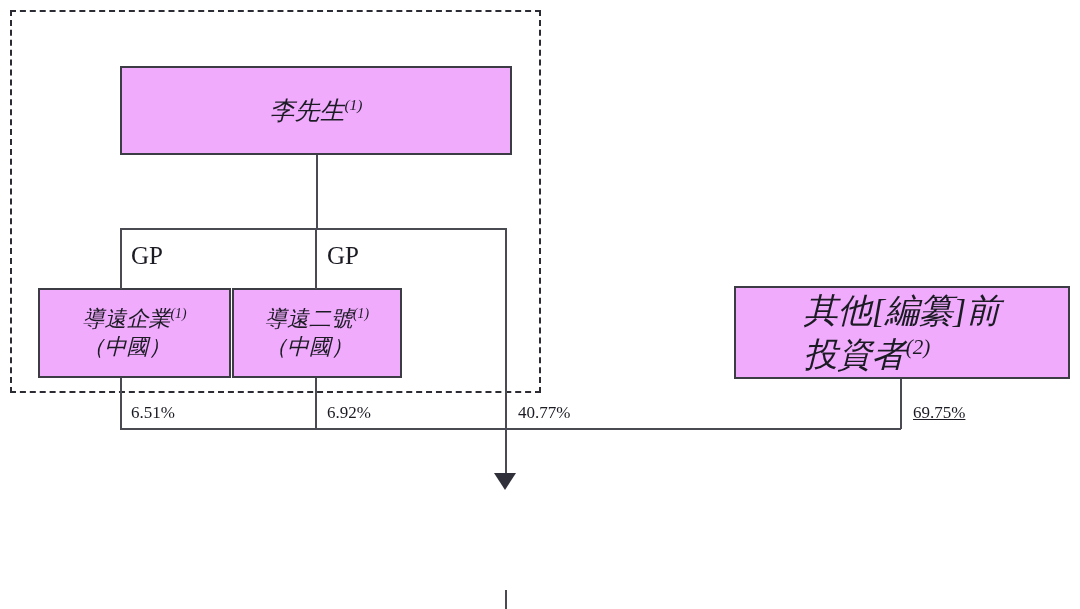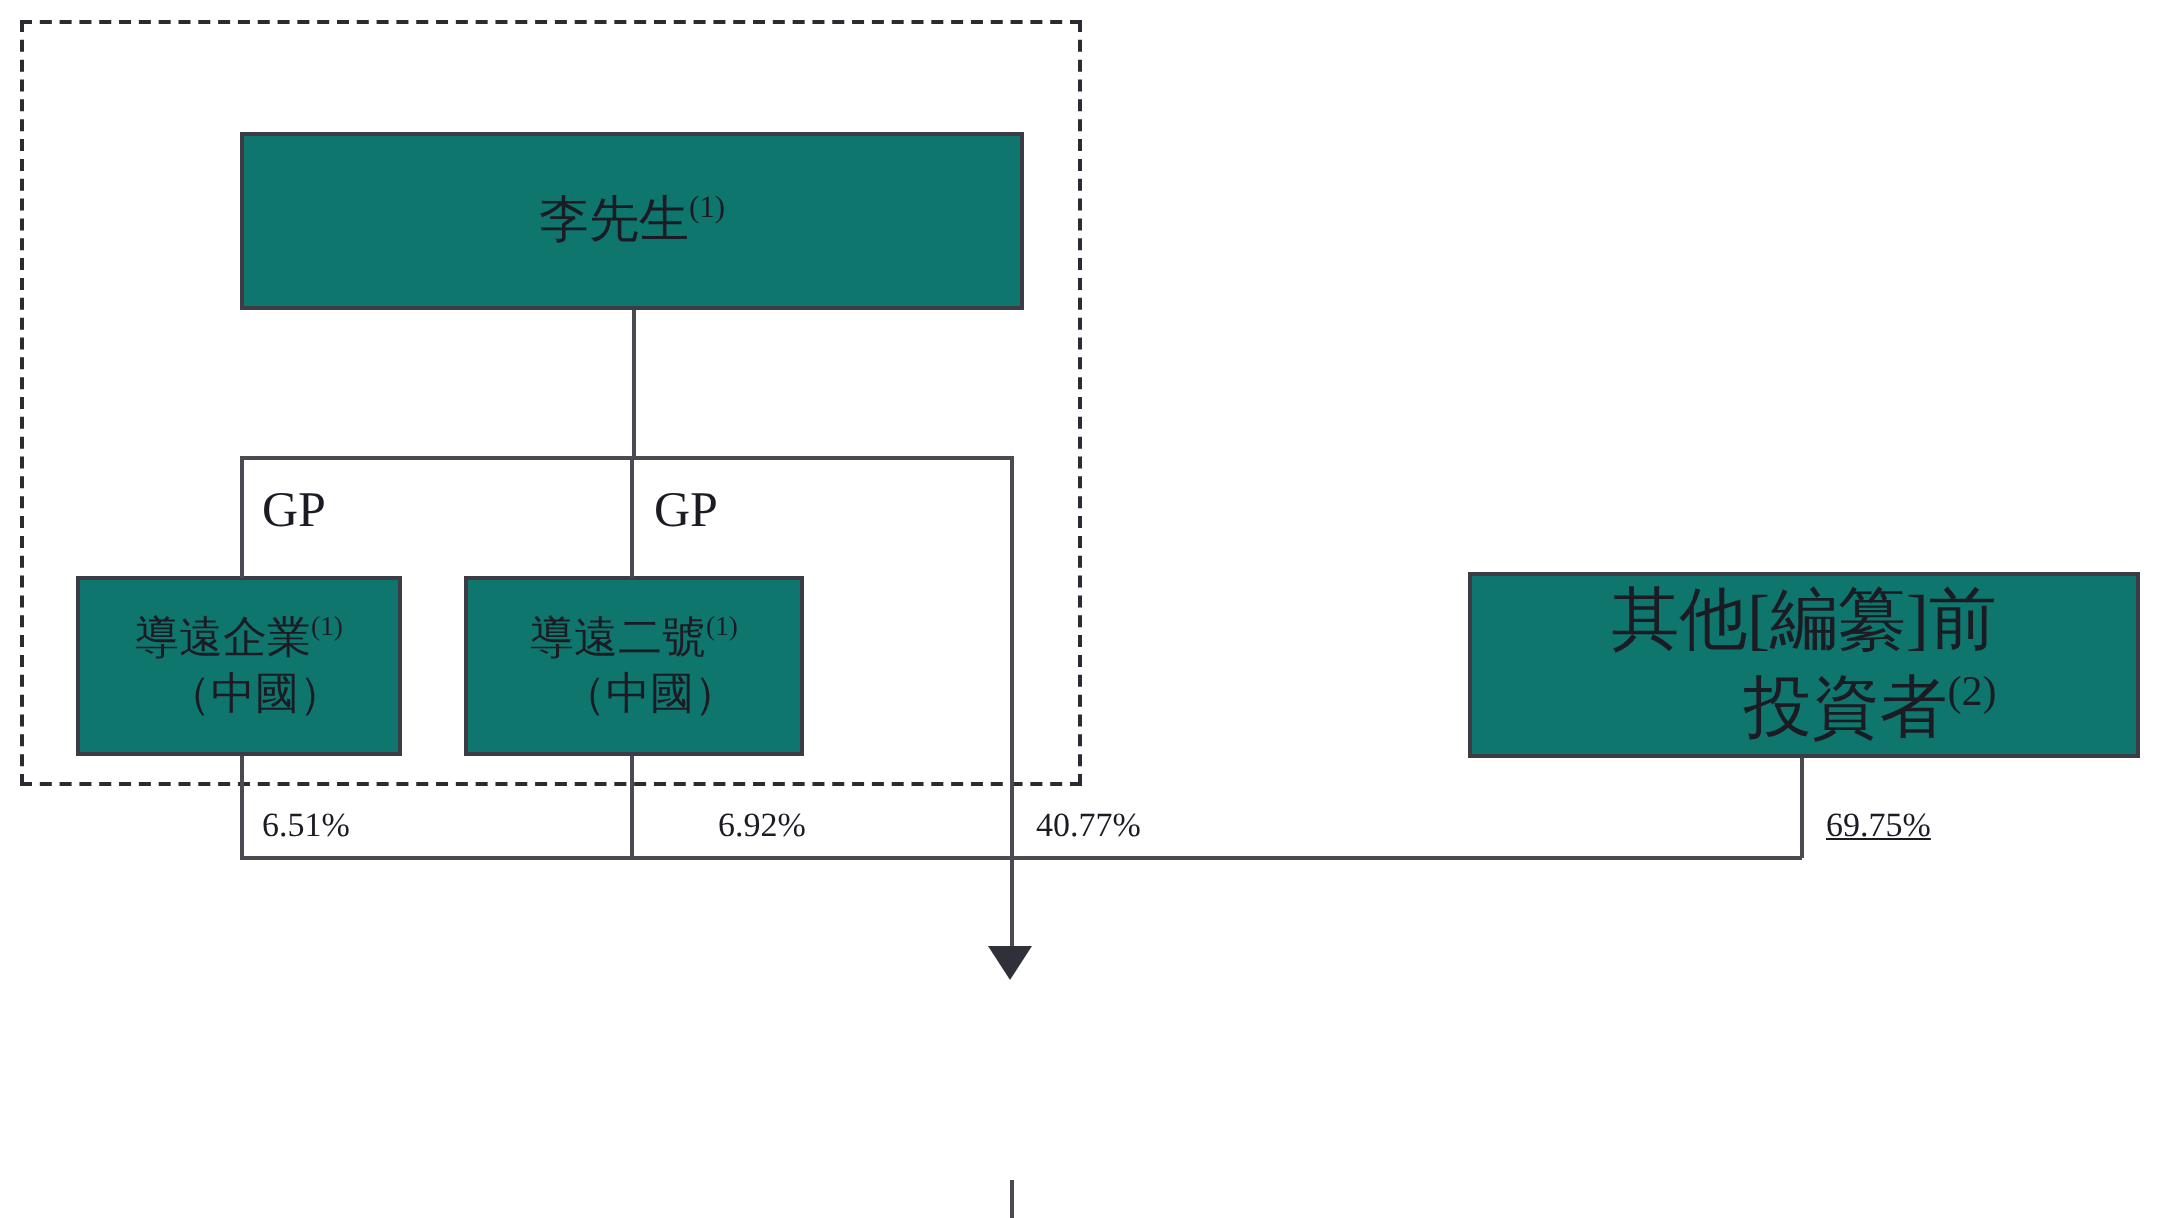--- a/index.html
+++ b/index.html
@@ -17,27 +17,28 @@
     height: 609px;
     background: #ffffff;
     overflow: hidden;
   }
 
   
   .node {
     position: absolute;
     box-sizing: border-box;
     border: 2px solid #3c3c44;
-    background: #0f766e;
+    background: #f0abfc;
     display: flex;
     align-items: center;
     justify-content: center;
-    text-align: right;
+    text-align: left;
     line-height: 1.28;
     color: #1b1b24;
+    font-style: italic;
   }
   .node .label {
     display: block;
     white-space: pre-line;
   }
   sup {
     font-size: 0.62em;
     vertical-align: super;
     line-height: 0;
   }
@@ -73,21 +74,21 @@
     height: 0;
     border-left: 11px solid transparent;
     border-right: 11px solid transparent;
     border-top: 17px solid #30303a;
   }
 
   
   #dashed-group       { left: 10px;  top: 10px;  width: 531px; height: 383px; }
 
   #node-chairman      { left: 120px; top: 66px;  width: 392px; height: 89px;  font-size: 25px; }
-  #node-entity-1      { left: 38px;  top: 288px; width: 163px; height: 90px;  font-size: 22px; }
+  #node-entity-1      { left: 38px;  top: 288px; width: 193px; height: 90px;  font-size: 22px; }
   #node-entity-2      { left: 232px; top: 288px; width: 170px; height: 90px;  font-size: 22px; }
   #node-other-inv     { left: 734px; top: 286px; width: 336px; height: 93px;  font-size: 34px; }
   #node-company       { left: 252px; top: 493px; width: 508px; height: 97px;  font-size: 27px; }
 
   
   #edge-chairman-stem { left: 316px; top: 155px; height: 74px; }
   
   #edge-gp-bus        { left: 120px; top: 228px; width: 387px; }
   
   #edge-gp-left       { left: 120px; top: 228px; height: 61px; }
@@ -109,21 +110,21 @@
 
   
   #edge-company-out   { left: 505px; top: 590px; height: 19px; }
 
   
   #label-gp-left      { left: 131px; top: 242px; font-size: 25px; }
   #label-gp-right     { left: 327px; top: 242px; font-size: 25px; }
 
   
   #label-pct-1        { left: 131px; top: 403px; }
-  #label-pct-2        { left: 327px; top: 403px; margin-left: 32px; }
+  #label-pct-2        { left: 327px; top: 403px; }
   #label-pct-3        { left: 518px; top: 403px; }
   #label-pct-4        { left: 913px; top: 403px; text-decoration: underline; }
 </style>
 </head>
 <body>
 
 <div id="canvas">
 
   <div class="dashed-region" id="dashed-group"></div>
 

